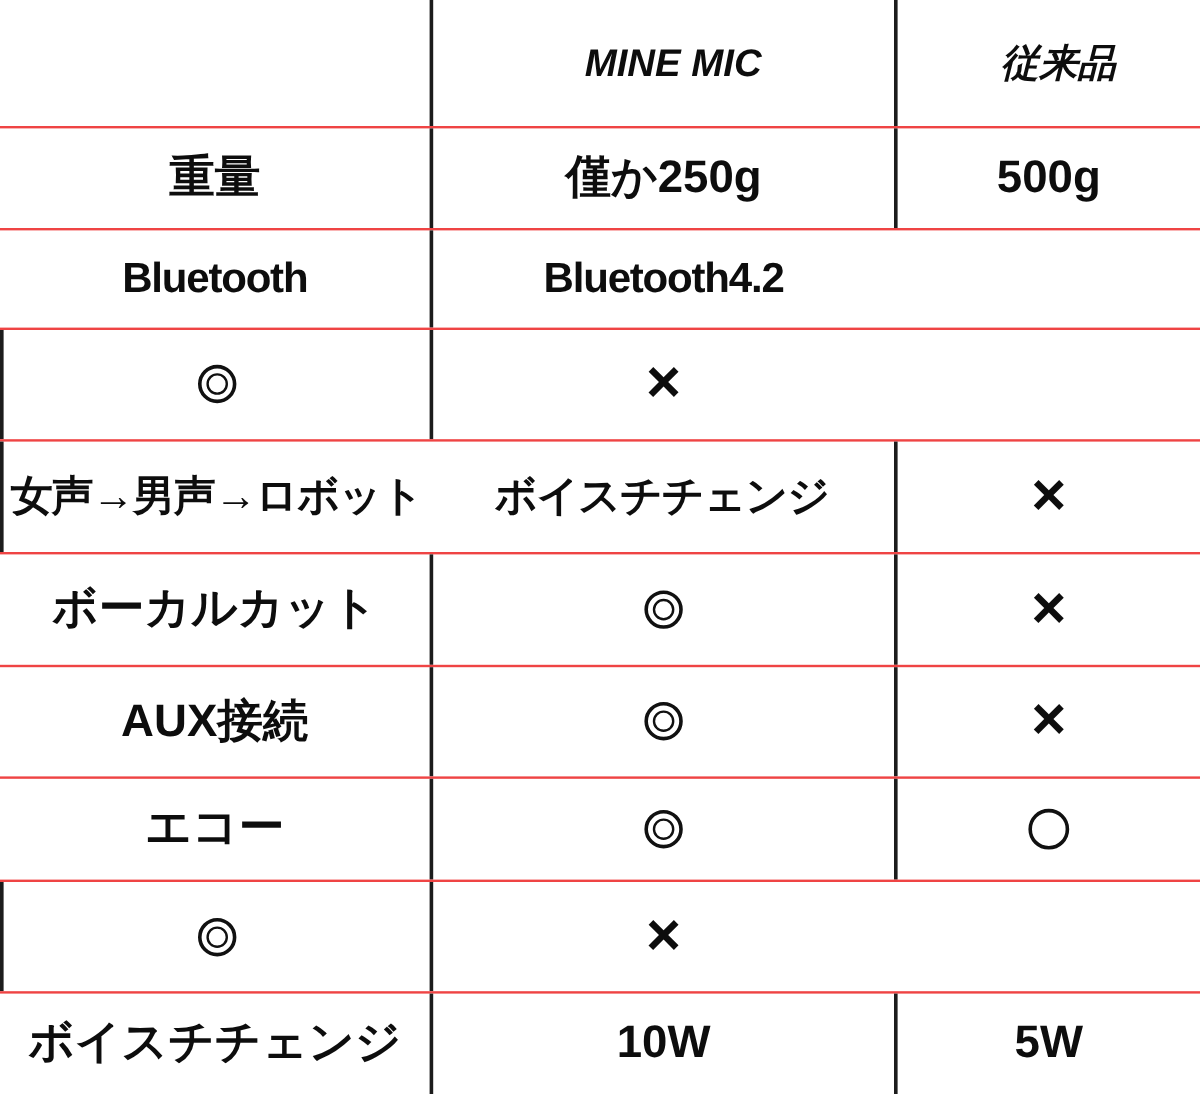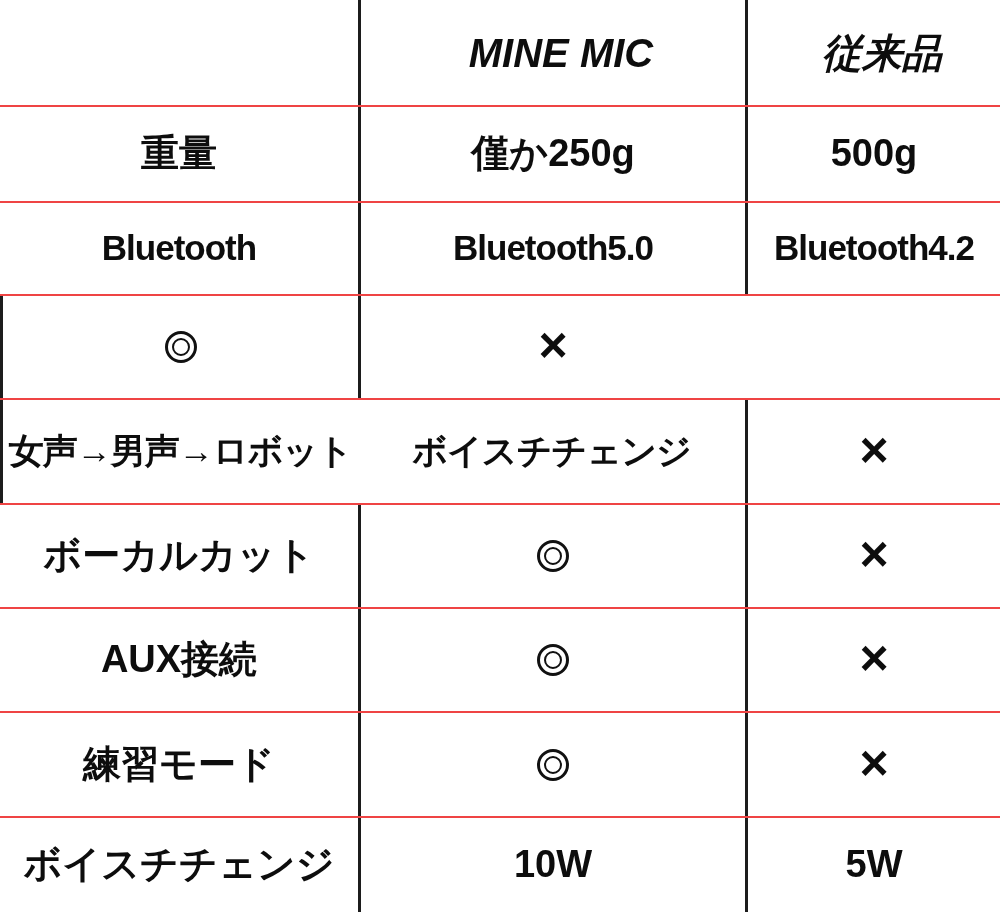--- a/index.html
+++ b/index.html
@@ -36,21 +36,21 @@
     font-weight: 700;
     font-size: 38px;
     line-height: 1.1;
     white-space: nowrap;
     overflow: hidden;
   }
   .cell.col-2, .cell.col-3 {
     border-left: 3px solid #1c1c1c;
   }
   .header-row .cell {
-    font-size: 40px;
+    font-size: 32px;
     font-style: italic;
     padding-left: 16px;
   }
   .cell.long { font-size: 35px; letter-spacing: -1px; }
   
   .sym-double {
     width: 32px; height: 32px;
     border: 3px solid #111;
     border-radius: 50%;
     display: flex; align-items: center; justify-content: center;
@@ -91,23 +91,20 @@
         <span>僅か250g</span>
       </div>
       <div class="cell col-3">
         <span>500g</span>
       </div>
     </div>
     <div class="row">
       <div class="cell col-1 long">
         <span>Bluetooth</span>
       </div>
-      <div class="cell col-2 long">
-        <span>Bluetooth5.0</span>
-      </div>
       <div class="cell col-3 long">
         <span>Bluetooth4.2</span>
       </div>
     </div>
     <div class="row">
       <div class="cell col-2">
         <div class="sym-double">
           <div class="inner"></div>
         </div>
       </div>
@@ -147,22 +144,32 @@
         <div class="sym-double">
           <div class="inner"></div>
         </div>
       </div>
       <div class="cell col-3">
         <span class="sym-cross">×</span>
       </div>
     </div>
     <div class="row">
       <div class="cell col-1">
-        <span>練習モード</span>
+        <span>エコー</span>
       </div>
+      <div class="cell col-2">
+        <div class="sym-double">
+          <div class="inner"></div>
+        </div>
+      </div>
+      <div class="cell col-3">
+        <div class="sym-circle"></div>
+      </div>
+    </div>
+    <div class="row">
       <div class="cell col-2">
         <div class="sym-double">
           <div class="inner"></div>
         </div>
       </div>
       <div class="cell col-3">
         <span class="sym-cross">×</span>
       </div>
     </div>
     <div class="row">

